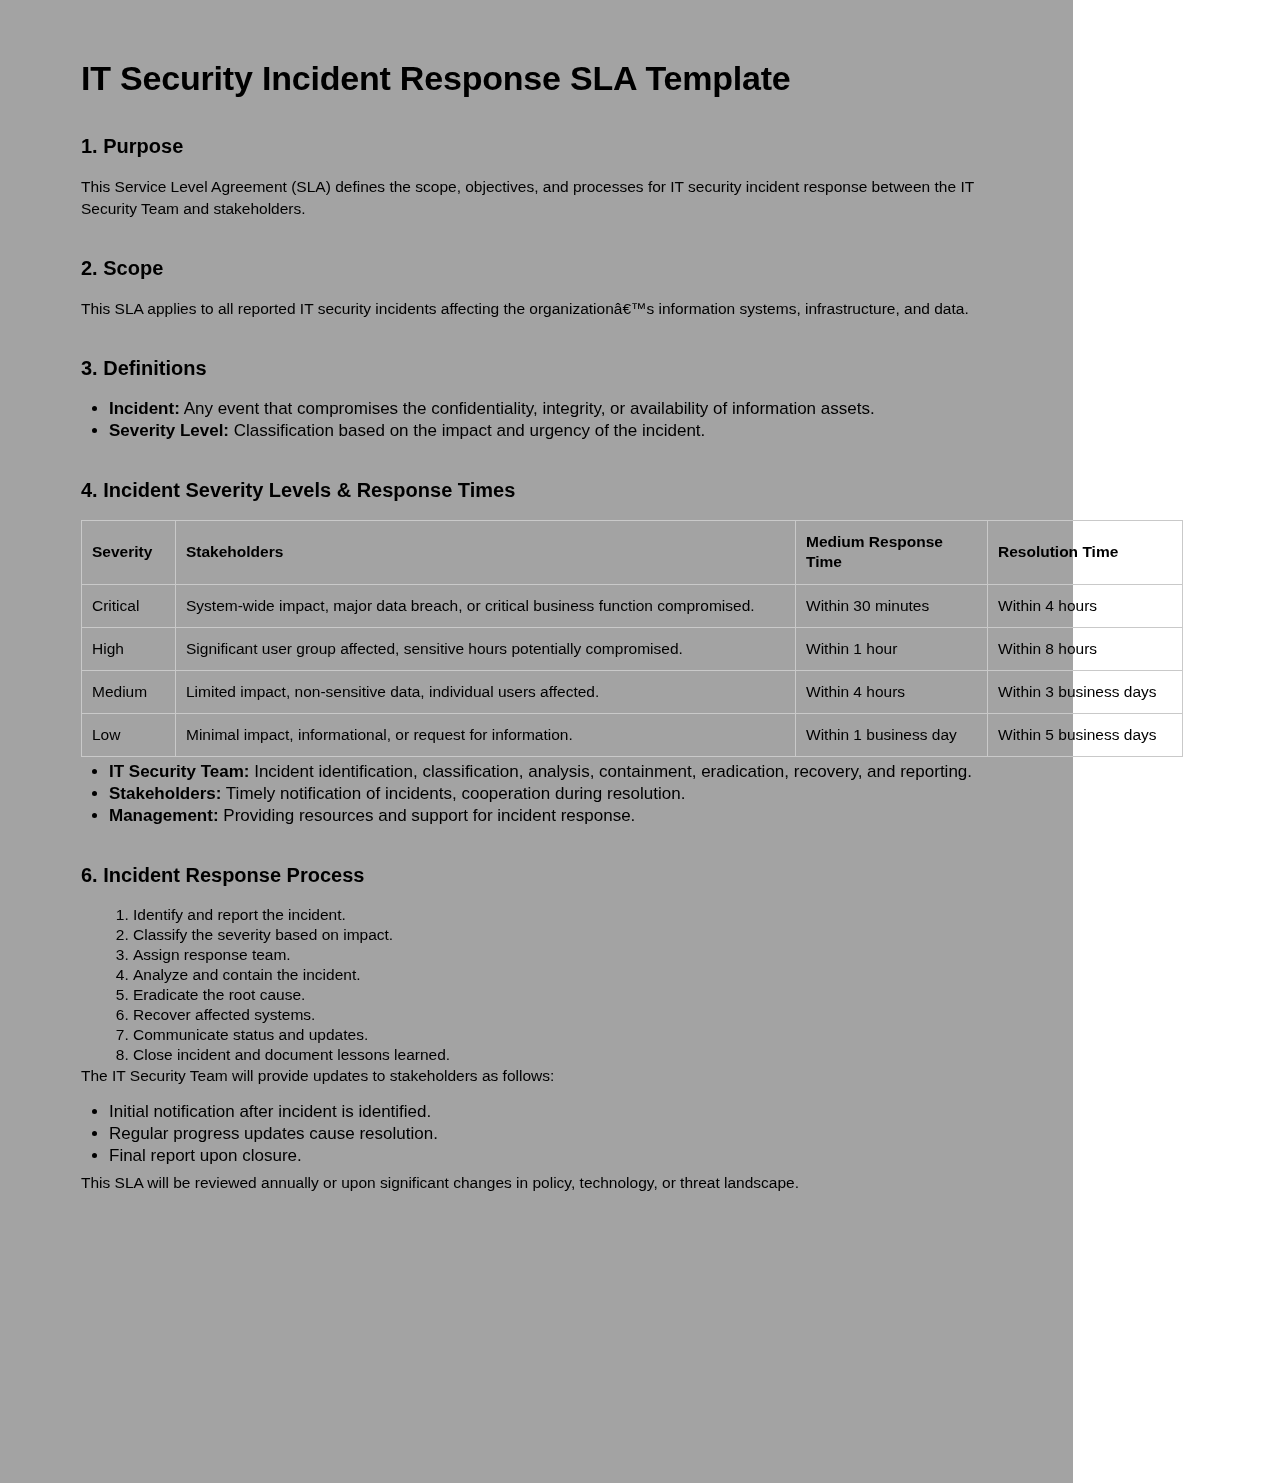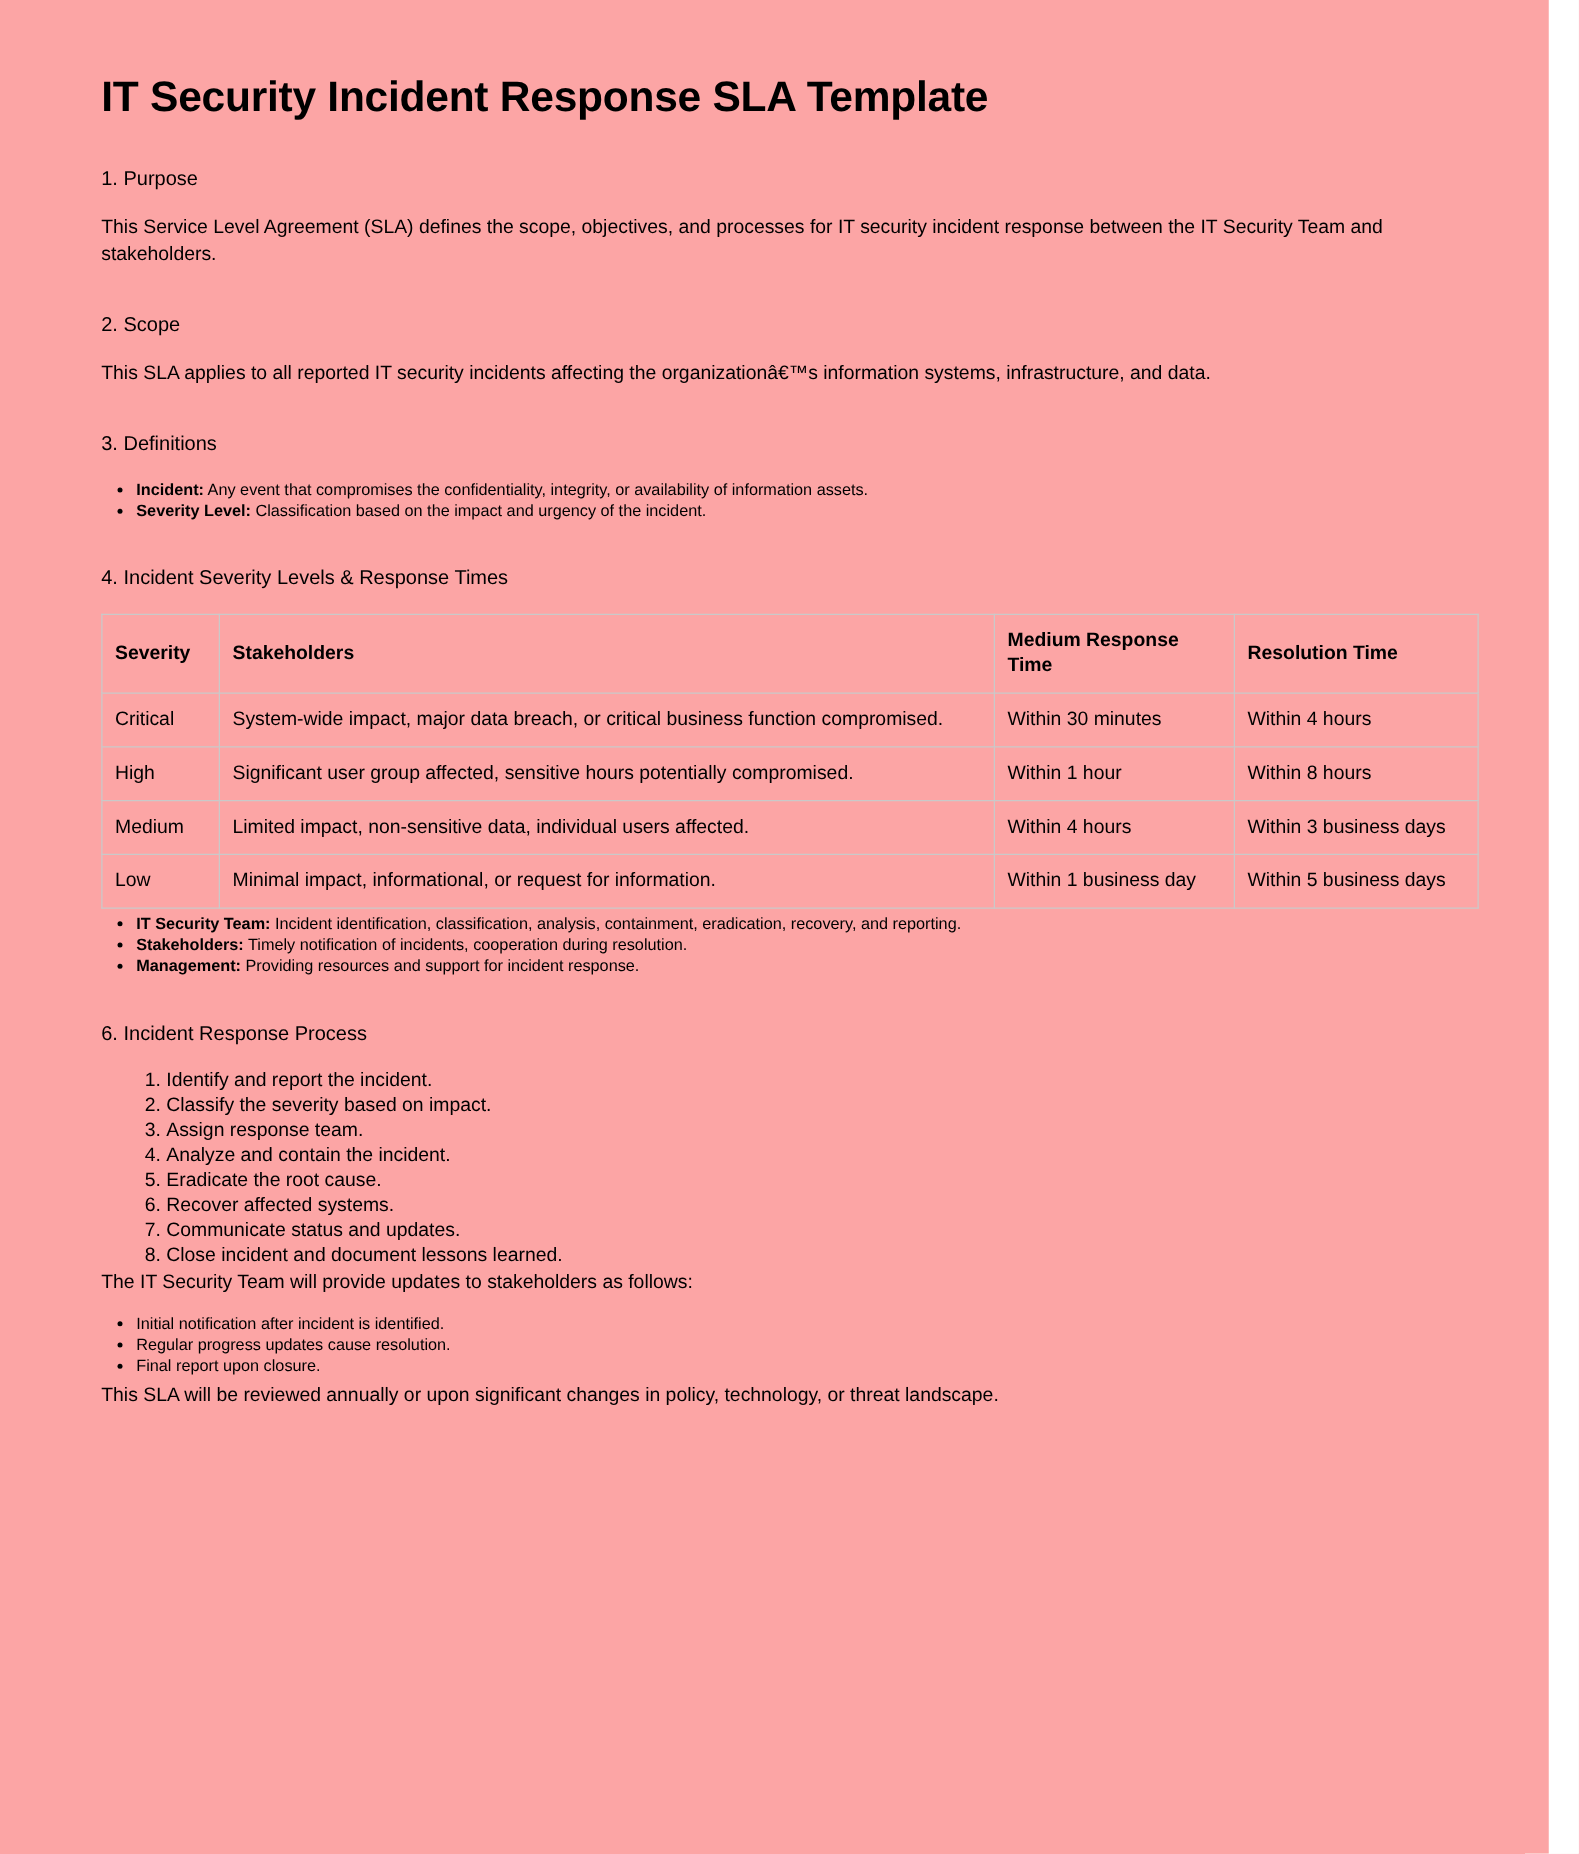--- a/index.html
+++ b/index.html
@@ -10,55 +10,55 @@
   }
   body {
     width: 1263px;
     min-height: 1483px;
     font-family: "Liberation Sans", sans-serif;
     color: #000000;
     -webkit-font-smoothing: antialiased;
   }
   .page {
     box-sizing: border-box;
-    width: 1239px;
+    width: 1073px;
     min-height: 1483px;
     padding: 46px 80px 60px 81px;
-    background: #fca5a5;
+    background: #a3a3a3;
   }
 
   h1.doc-title {
     font-size: 34px;
     line-height: 1.18;
     font-weight: bold;
     margin: 12px 0 34px 0;
     letter-spacing: -0.2px;
   }
 
   h2.section-heading {
-    font-size: 16px;
+    font-size: 20px;
     line-height: 1.2;
-    font-weight: normal;
+    font-weight: bold;
     margin: 36px 0 18px 0;
   }
 
   p.body-text {
     font-size: 15.5px;
     line-height: 1.42;
     margin: 0 0 6px 0;
     max-width: 1075px;
   }
 
   ul.bullet-list {
     list-style: disc;
     margin: 0 0 4px 0;
     padding-left: 28px;
   }
   ul.bullet-list > li {
-    font-size: 13px;
+    font-size: 17px;
     line-height: 1.30;
     margin: 0;
     padding: 0;
   }
 
   ol.numbered-list {
     list-style: decimal;
     margin: 0;
     padding-left: 52px;
   }

